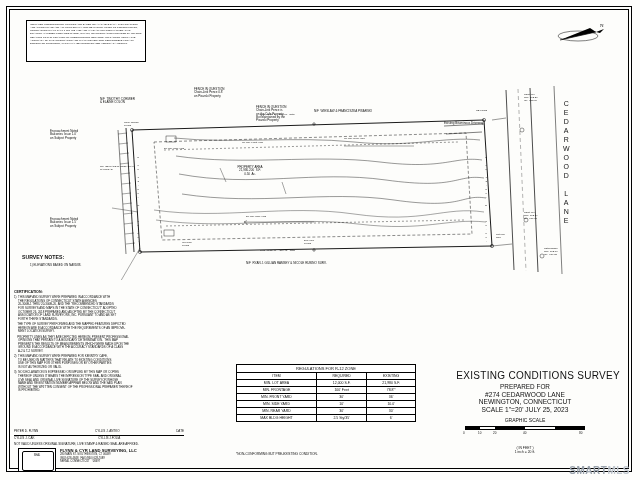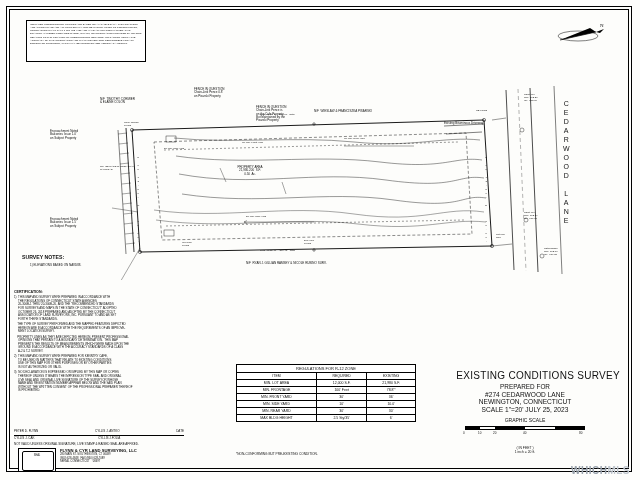--- a/index.html
+++ b/index.html
@@ -392,16 +392,16 @@
   </div>
 
   <div class="firm">
     <div style="font-weight:bold;">FLYNN  &amp;  CYR  LAND  SURVEYING,  LLC</div>
     <div style="font-size:2.7px;white-space:pre;">280 MAIN ST. SOUTHINGTON, CT 06489
 (860) 628-4848   FAX (860) 628-7089
 SERIAL CONNECTICUT    08497</div>
   </div>
 
   <div class="watermark">
-    <span>WHICH</span><span class="dot">MLS</span>
+    <span>SMART</span><span class="dot">MLS</span>
   </div>
 
 </div>
 
 </body></html>

